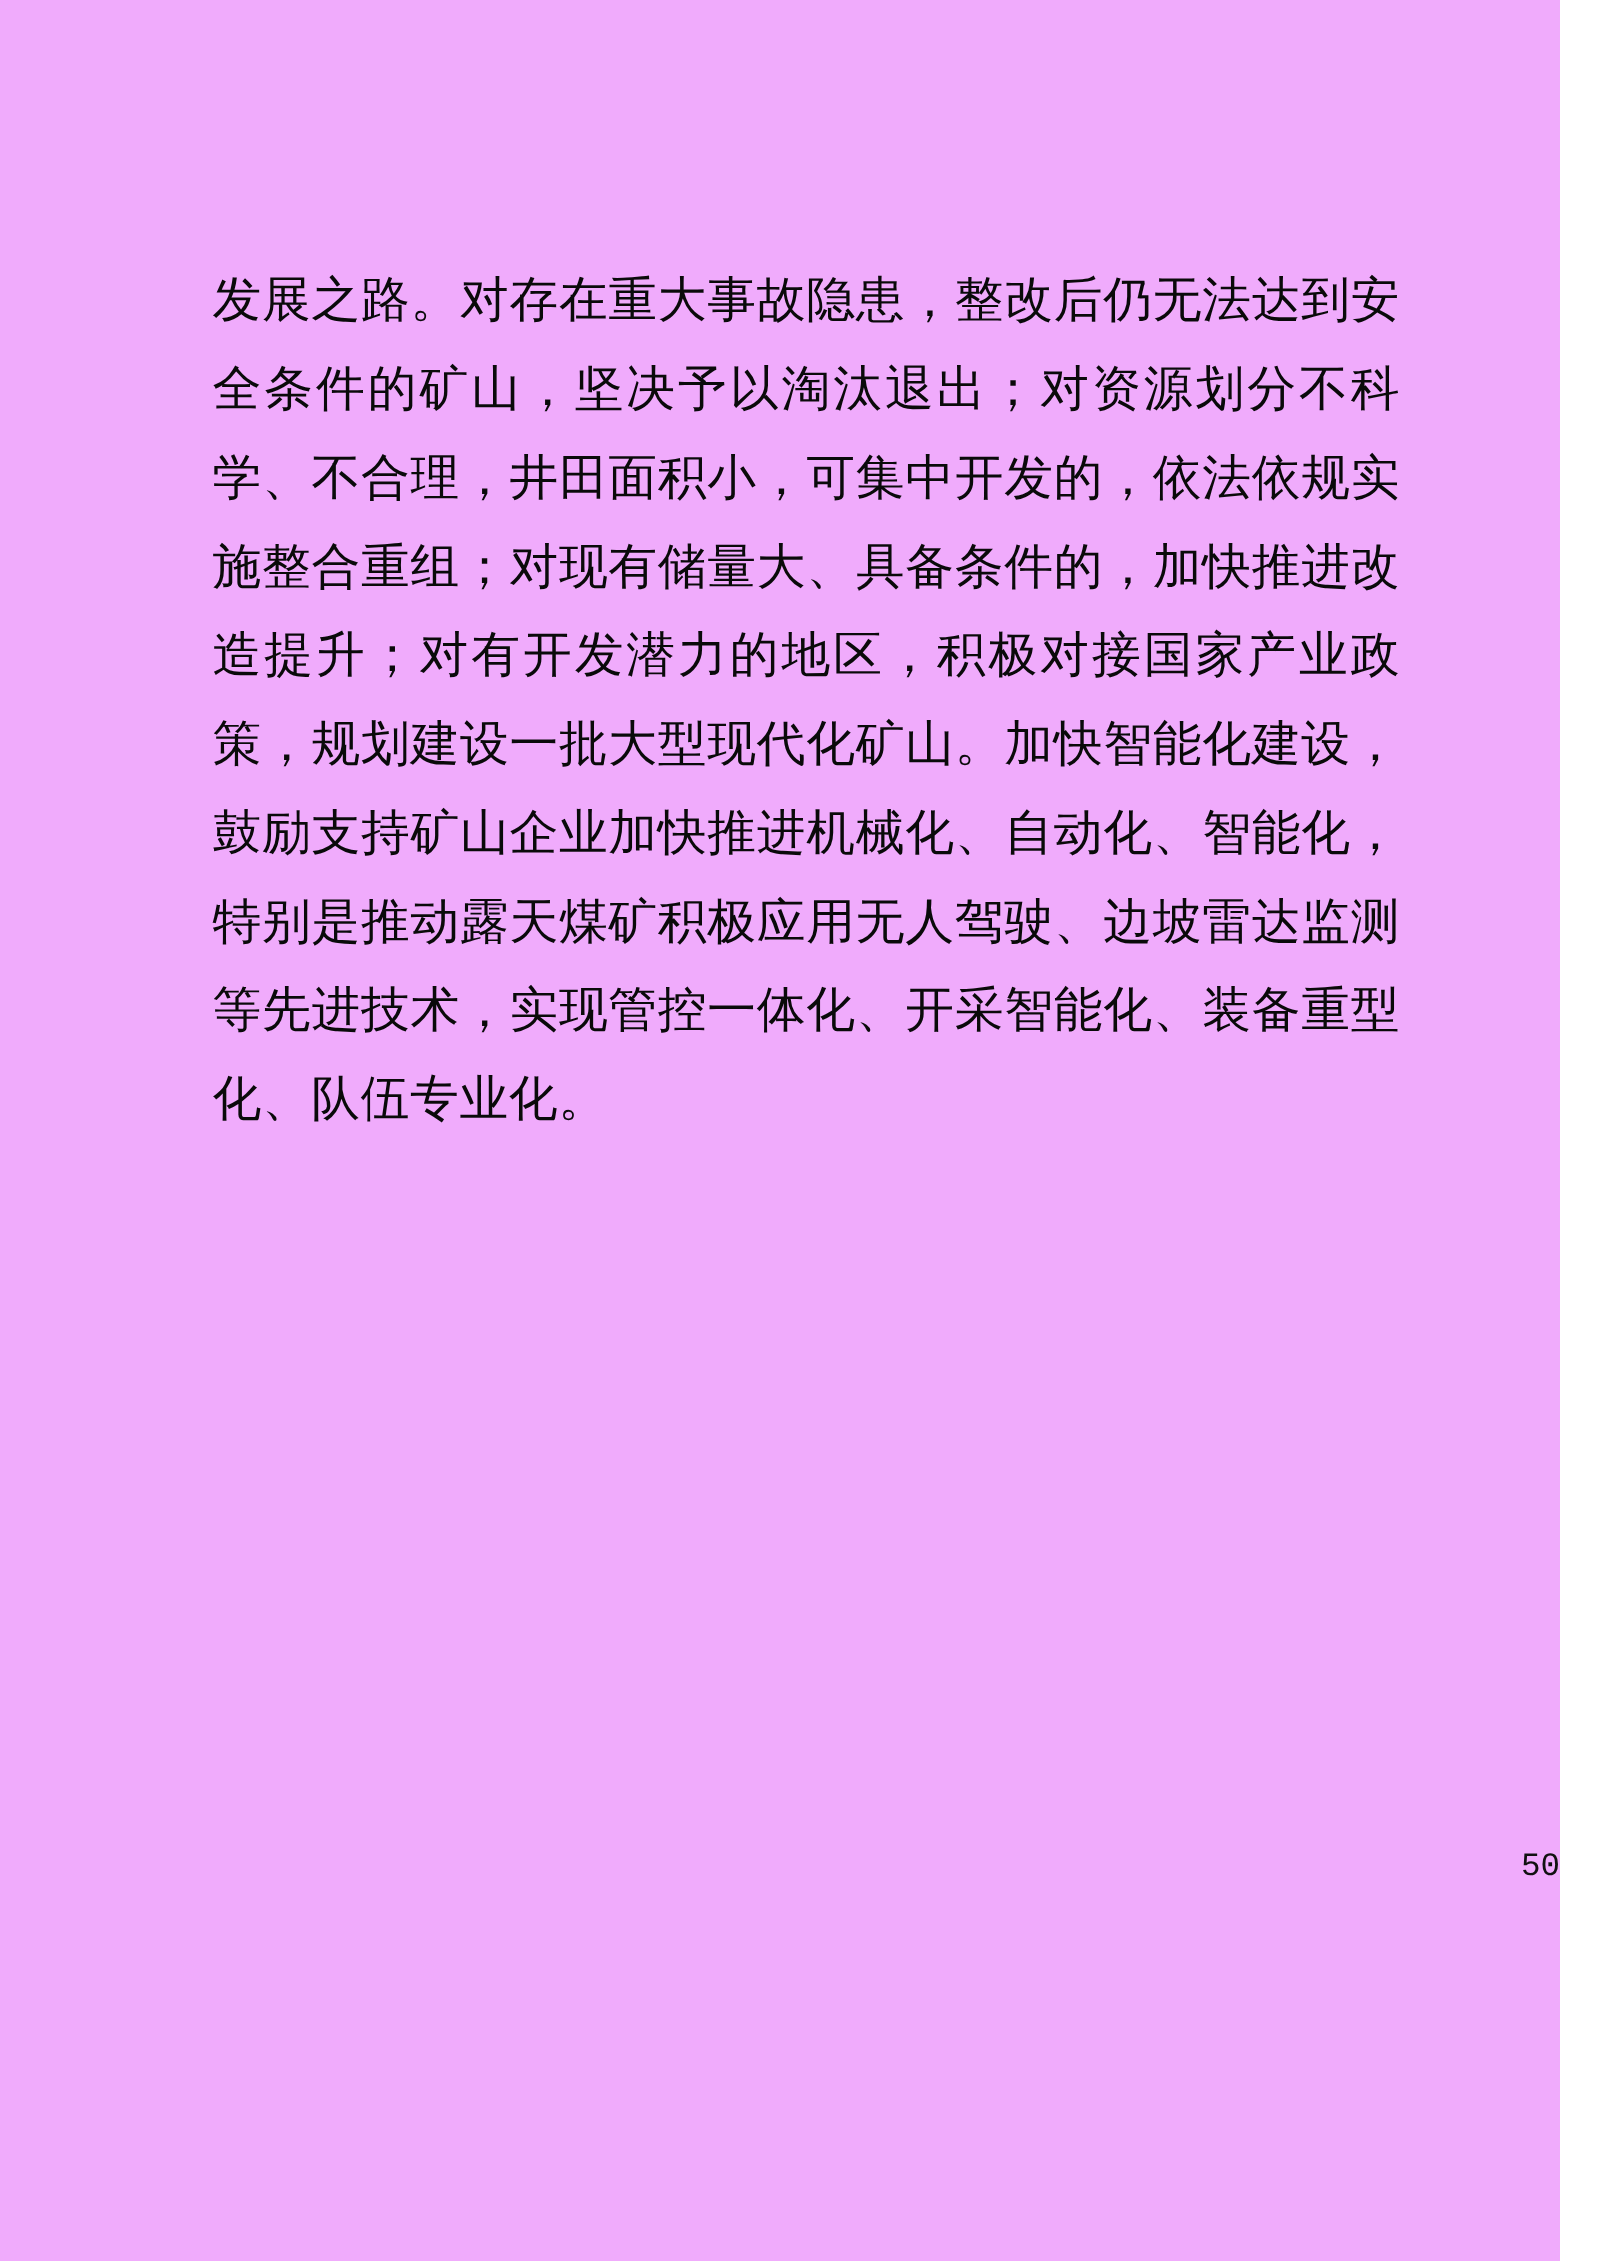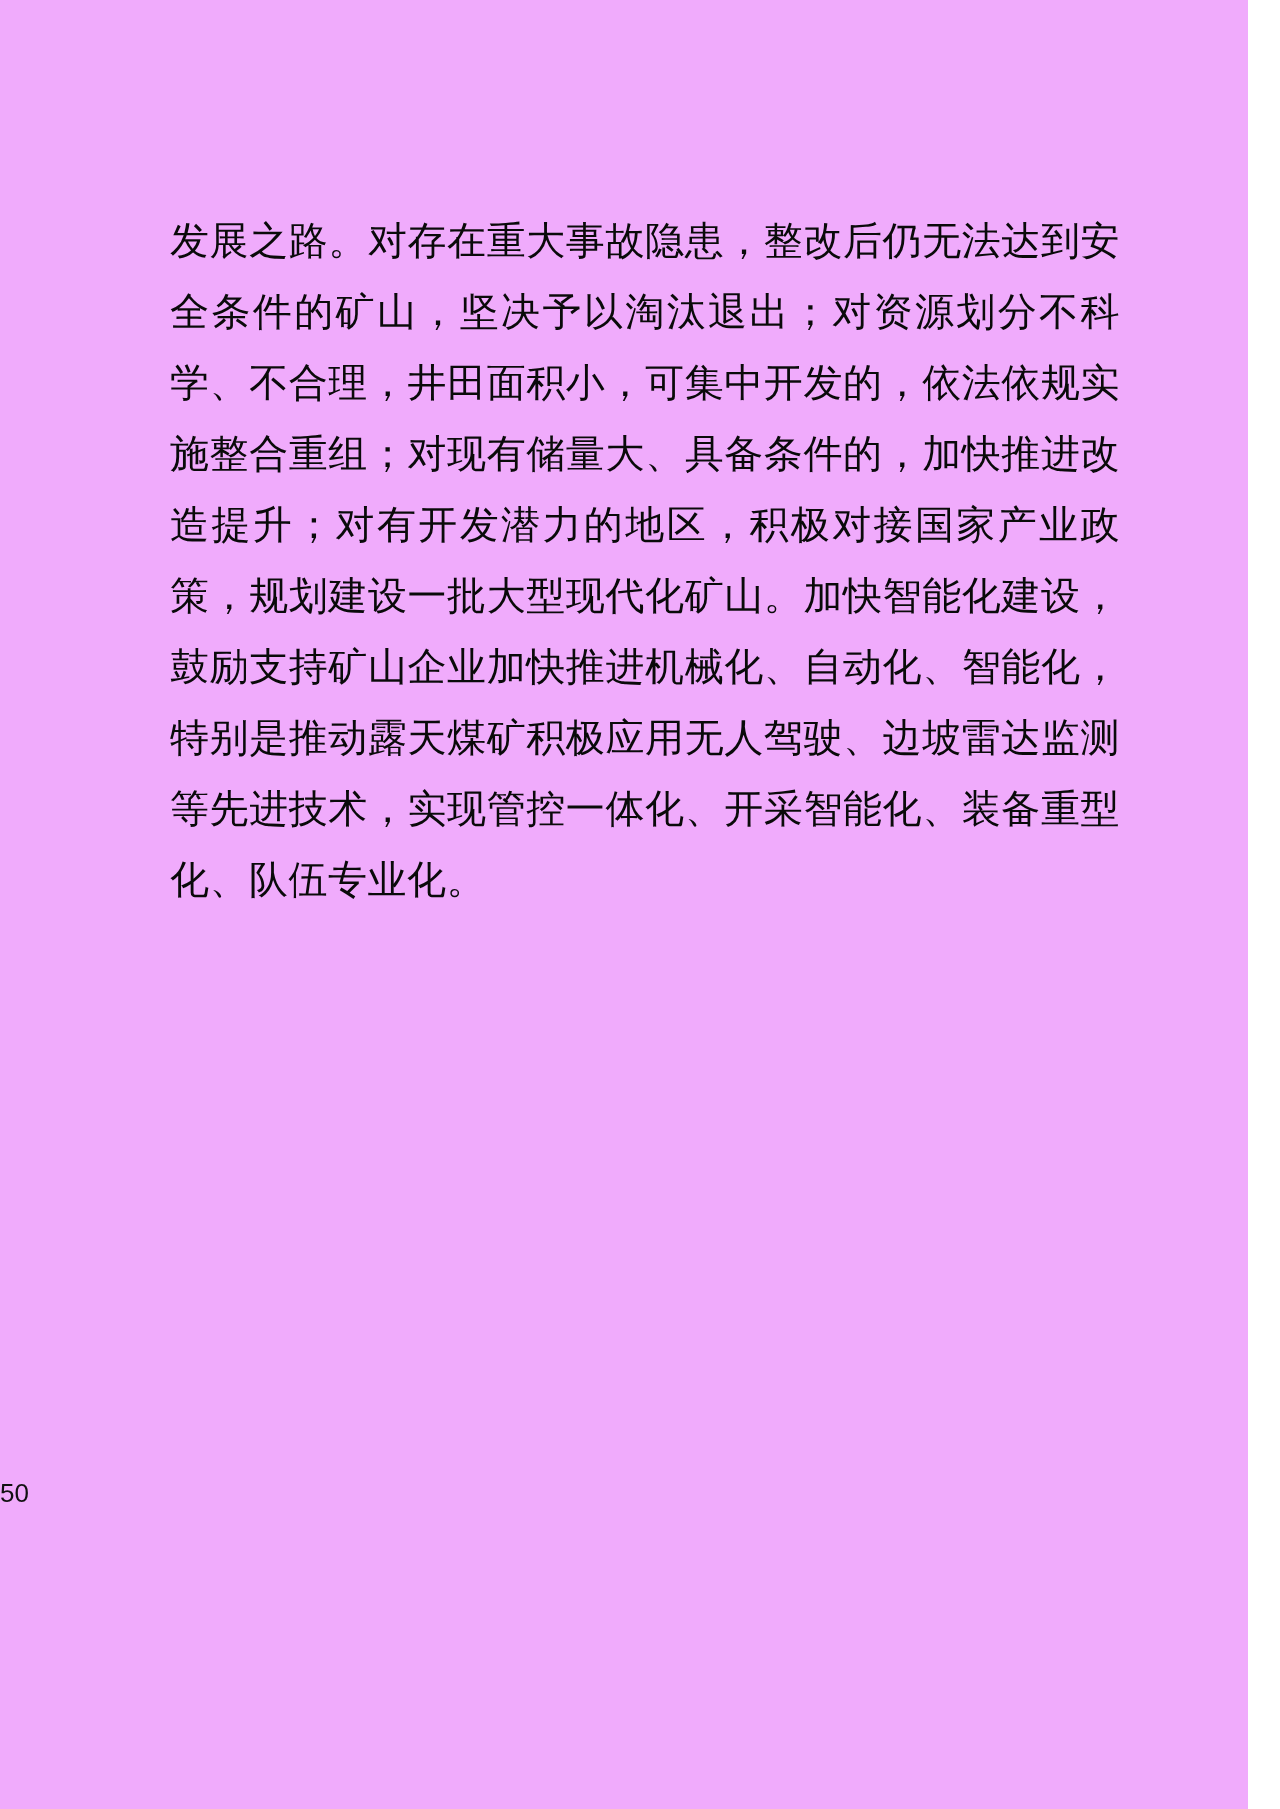--- a/index.html
+++ b/index.html
@@ -27,22 +27,22 @@
     text-align: justify;
     text-justify: inter-character;
     letter-spacing: 0.5px;
     font-weight: 500;
   }
   .page-number {
     position: absolute;
     left: 0;
     right: 0;
     top: 1478px;
-    text-align: left;
-    font-family: Liberation Sans, sans-serif;
+    text-align: right;
+    font-family: Liberation Mono, monospace;
     font-size: 26px;
     color: #111111;
   }
 </style>
 </head>
 <body>
 
 <div class="page">
 
   <div class="body-text">发展之路。对存在重大事故隐患，整改后仍无法达到安全条件的矿山，坚决予以淘汰退出；对资源划分不科学、不合理，井田面积小，可集中开发的，依法依规实施整合重组；对现有储量大、具备条件的，加快推进改造提升；对有开发潜力的地区，积极对接国家产业政策，规划建设一批大型现代化矿山。加快智能化建设，鼓励支持矿山企业加快推进机械化、自动化、智能化，特别是推动露天煤矿积极应用无人驾驶、边坡雷达监测等先进技术，实现管控一体化、开采智能化、装备重型化、队伍专业化。</div>

